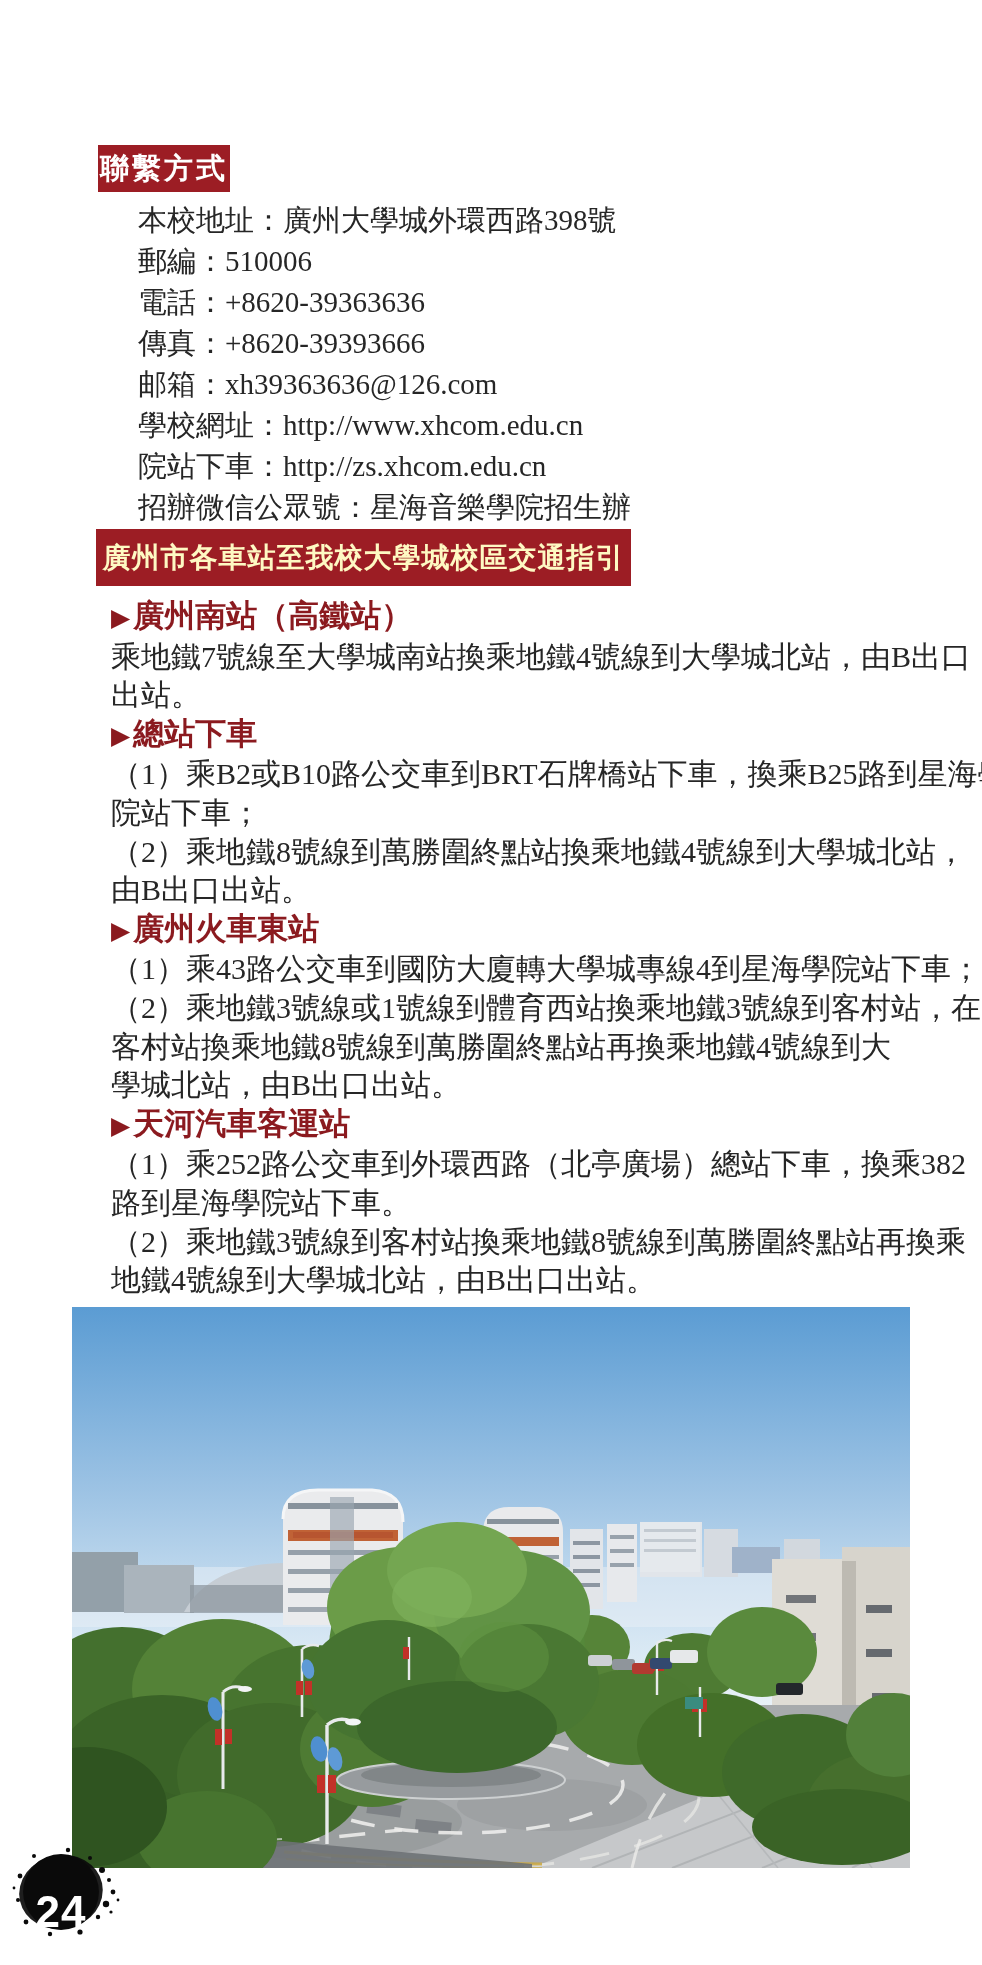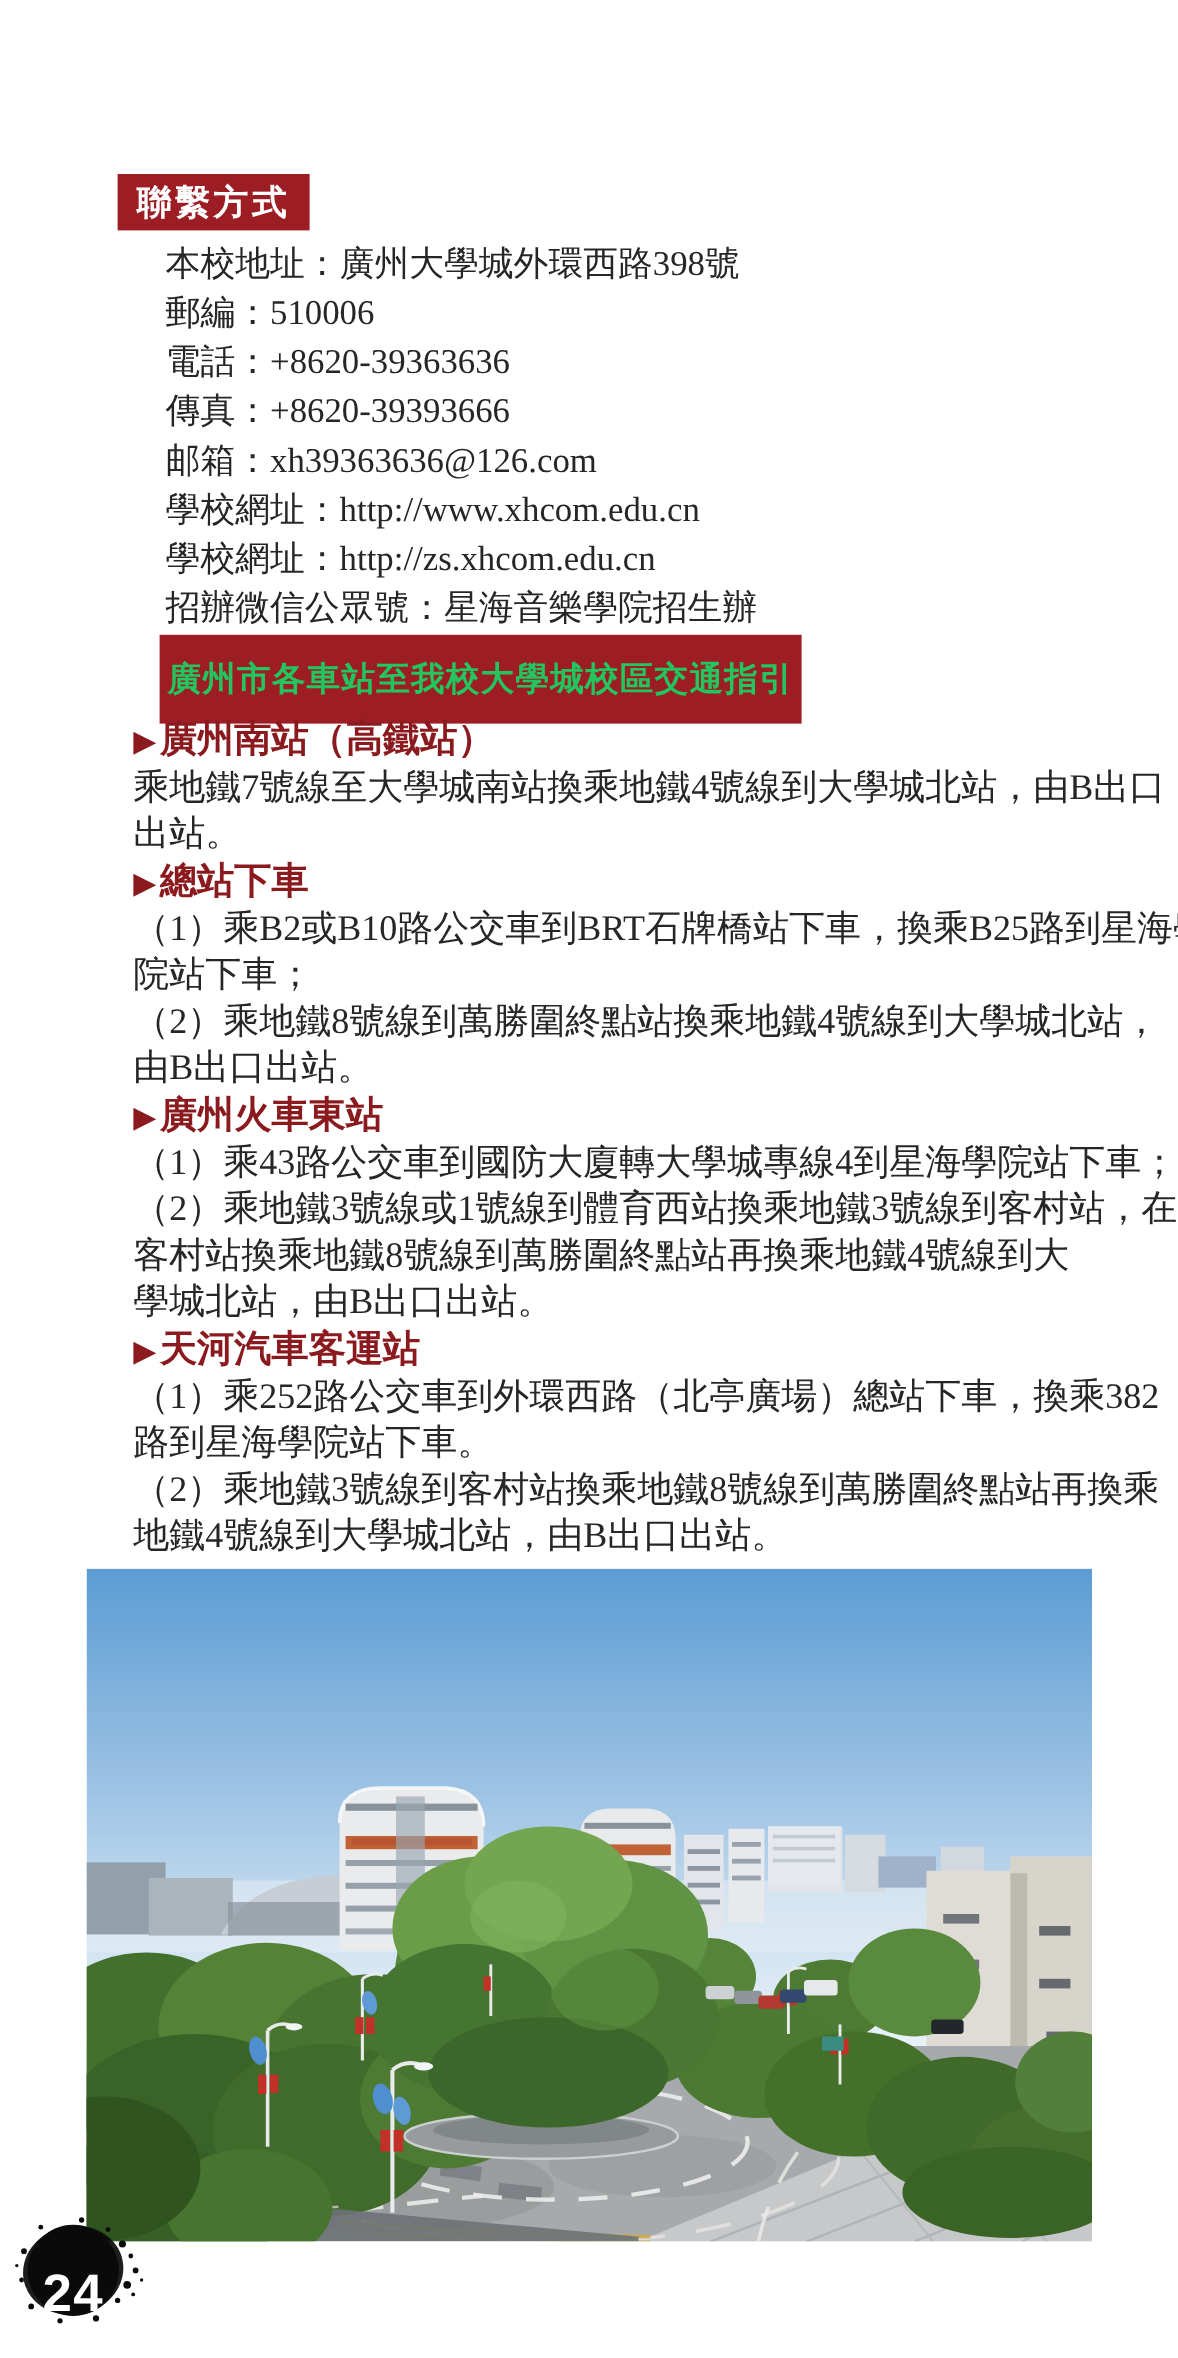--- a/index.html
+++ b/index.html
@@ -3,31 +3,31 @@
 <meta charset="utf-8">
 <style>
   html,body{margin:0;padding:0;background:#ffffff;}
   .page{
     position:relative;width:982px;height:1965px;background:#ffffff;overflow:hidden;
     font-family:"Liberation Serif","DejaVu Serif",serif;color:#262626;
   }
   .abs{position:absolute;}
   
   .contact-badge{
-    left:98px;top:145px;width:160px;height:47px;background:#9C1D24;color:#ffffff;
+    left:98px;top:145px;width:132px;height:47px;background:#9C1D24;color:#ffffff;
     display:flex;align-items:center;justify-content:center;
     font-size:29px;letter-spacing:3px;font-weight:bold;
   }
   .contact-list{left:98px;top:200px;width:760px;font-size:29px;line-height:41px;}
   .contact-list div{white-space:nowrap;margin-left:40px;}
   
   .transit-banner{
-    left:96px;top:529px;width:535px;height:74px;background:#9C1D24;color:#22c55e;
+    left:96px;top:529px;width:535px;height:57px;background:#9C1D24;color:#fef9c3;
     display:flex;align-items:center;justify-content:center;
-    font-size:28px;font-weight:bold;letter-spacing:1px;white-space:nowrap;margin-left:37px;
+    font-size:28px;font-weight:bold;letter-spacing:1px;white-space:nowrap;
   }
   
   .transit{left:71px;top:597px;width:850px;font-size:30px;line-height:38.6px;}
   .transit div{white-space:nowrap;padding-left:40px;}
   .t-head{color:#8B1A1F;font-weight:bold;font-size:31px;}
   .t-head .arrow{font-family:"DejaVu Sans",sans-serif;font-size:25px;margin-right:3px;}
   .ind1{padding-left:47px;}
   .ind2{padding-left:104px;}
   
   .photo{left:72px;top:1307px;width:838px;height:561px;overflow:hidden;}
@@ -49,21 +49,21 @@
     <span>聯繫方式</span>
   </div>
 
   <div class="abs contact-list">
     <div>本校地址：廣州大學城外環西路398號</div>
     <div>郵編：510006</div>
     <div>電話：+8620-39363636</div>
     <div>傳真：+8620-39393666</div>
     <div>邮箱：xh39363636@126.com</div>
     <div>學校網址：http://www.xhcom.edu.cn</div>
-    <div>學校網址：http://zs.xhcom.edu.cn</div>
+    <div>院站下車：http://zs.xhcom.edu.cn</div>
     <div>招辦微信公眾號：星海音樂學院招生辦</div>
   </div>
 
   <div class="abs transit-banner">
     <span>廣州市各車站至我校大學城校區交通指引</span>
   </div>
 
   <div class="abs transit">
     <div class="t-head"><span class="arrow">▶</span><span>廣州南站（高鐵站）</span></div>
     <div class="ind1">乘地鐵7號線至大學城南站換乘地鐵4號線到大學城北站，由B出口</div>

